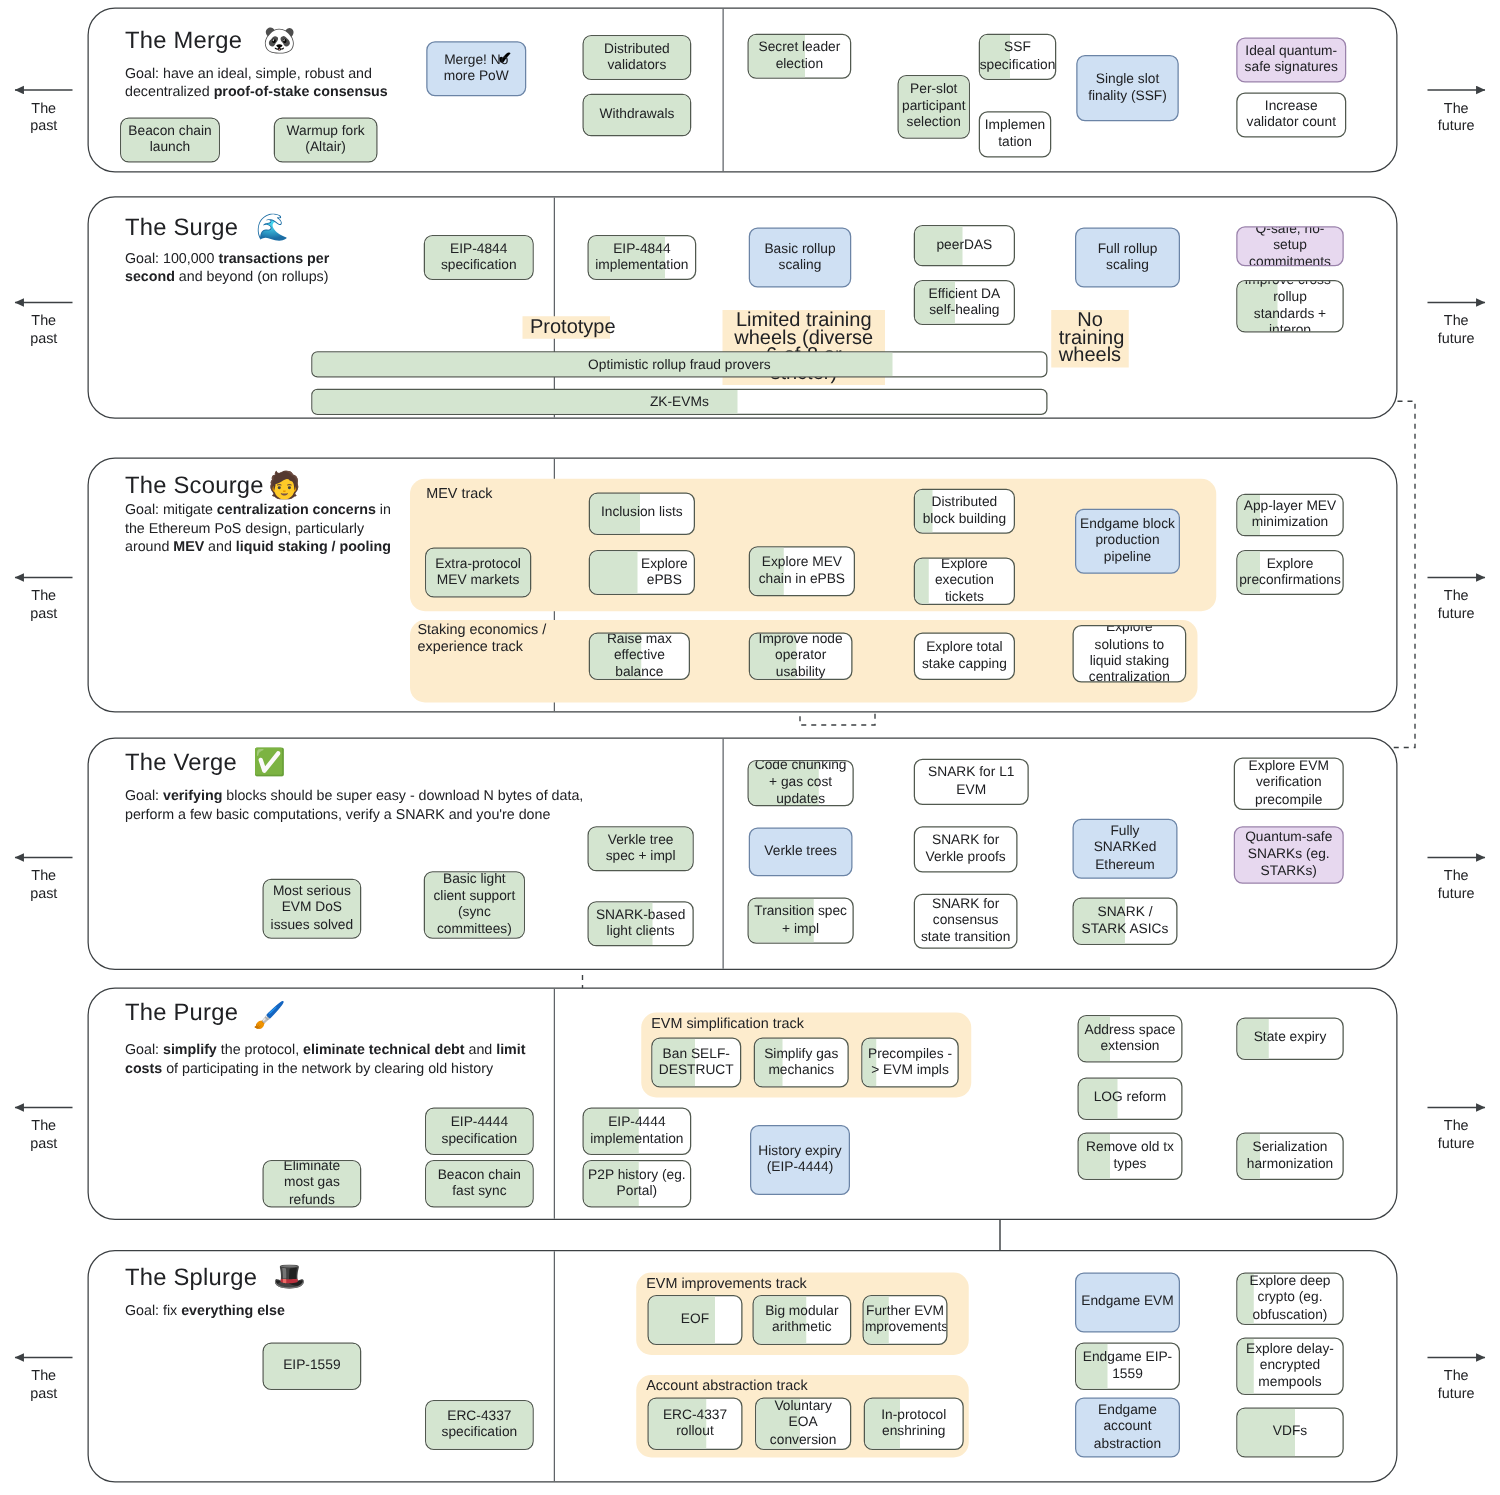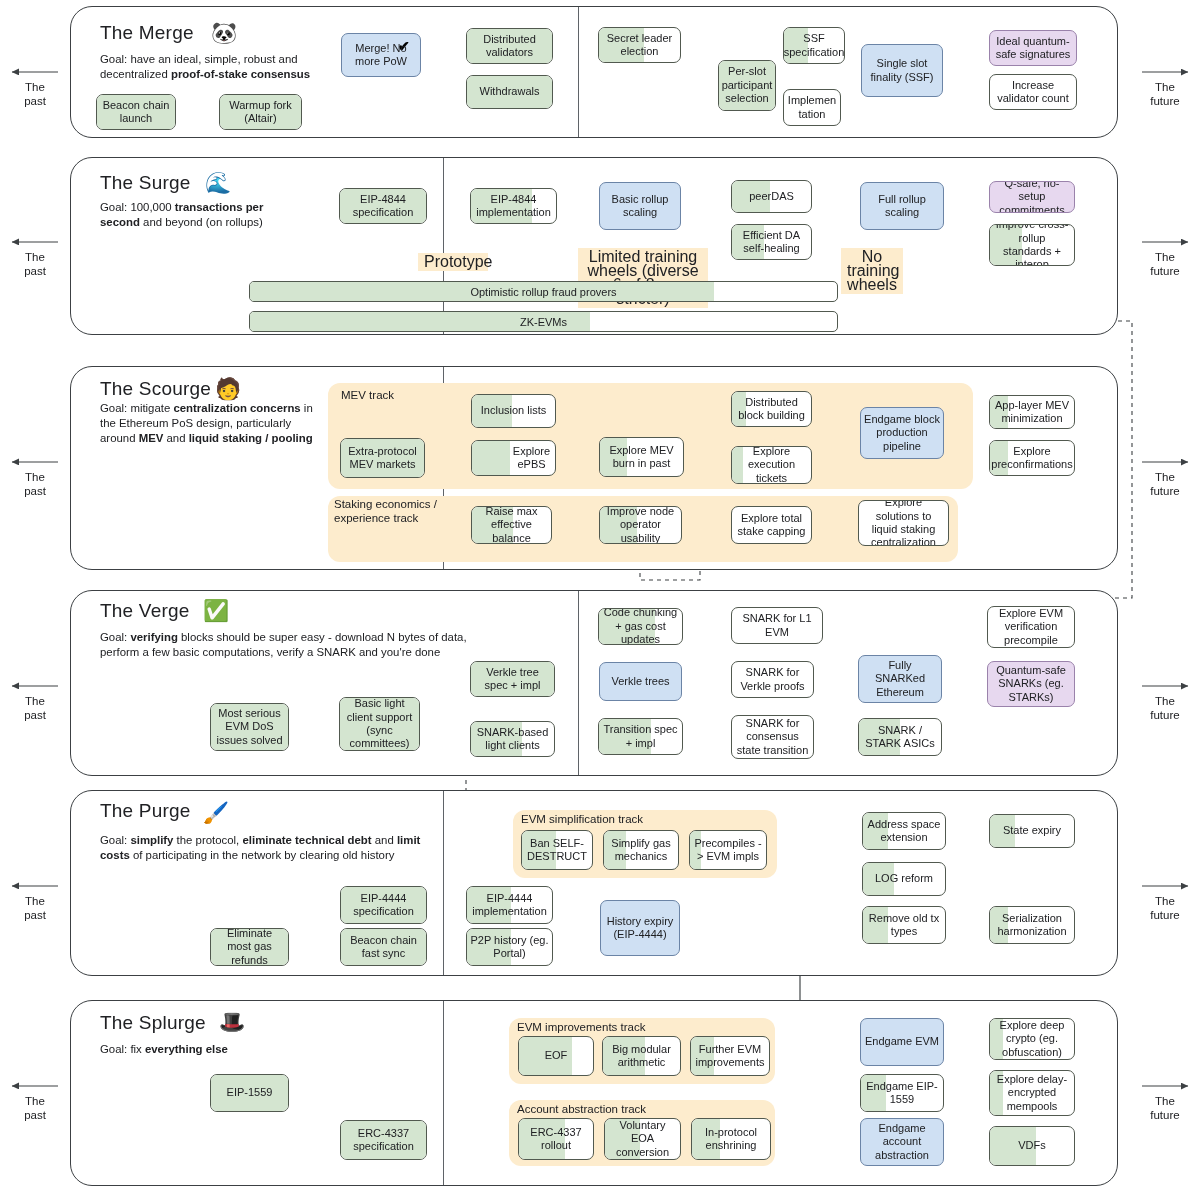--- a/index.html
+++ b/index.html
@@ -334,21 +334,21 @@
   <div class="node n-green" style="left:340px;top:438px;width:85px;height:40px;">
     <span class="fill" style="width:100%"></span>
       <span class="lbl">Extra-protocol MEV markets</span>
     </div>
   <div class="node n-green" style="left:471px;top:440px;width:85px;height:36px;padding-left:36px;">
     <span class="fill" style="width:46%"></span>
       <span class="lbl">Explore ePBS</span>
     </div>
   <div class="node n-green" style="left:599px;top:437px;width:85px;height:40px;">
     <span class="fill" style="width:33%"></span>
-      <span class="lbl">Explore MEV burn in past</span>
+      <span class="lbl">Explore MEV chain in ePBS</span>
     </div>
   <div class="node n-green" style="left:731px;top:391px;width:81px;height:36px;">
     <span class="fill" style="width:18%"></span>
       <span class="lbl">Distributed block building</span>
     </div>
   <div class="node n-green" style="left:731px;top:446px;width:81px;height:38px;">
     <span class="fill" style="width:14%"></span>
       <span class="lbl">Explore execution tickets</span>
     </div>
   <div class="node n-blue" style="left:860px;top:407px;width:84px;height:52px;">
@@ -523,21 +523,21 @@
   <div class="track-lab" style="left:517px;top:1102px;">Account abstraction track</div>
 
   <div class="node n-green" style="left:518px;top:1036px;width:76px;height:40px;">
     <span class="fill" style="width:72%"></span>
       <span class="lbl">EOF</span>
     </div>
   <div class="node n-green" style="left:602px;top:1036px;width:79px;height:40px;">
     <span class="fill" style="width:55%"></span>
       <span class="lbl">Big modular arithmetic</span>
     </div>
-  <div class="node n-green" style="left:690px;top:1036px;width:80px;height:40px;">
+  <div class="node n-green" style="left:690px;top:1036px;width:68px;height:40px;">
     <span class="fill" style="width:30%"></span>
       <span class="lbl">Further EVM improvements</span>
     </div>
 
   <div class="node n-green" style="left:210px;top:1074px;width:79px;height:38px;">
     <span class="fill" style="width:100%"></span>
       <span class="lbl">EIP-1559</span>
     </div>
   <div class="node n-green" style="left:340px;top:1120px;width:87px;height:40px;">
     <span class="fill" style="width:100%"></span>

